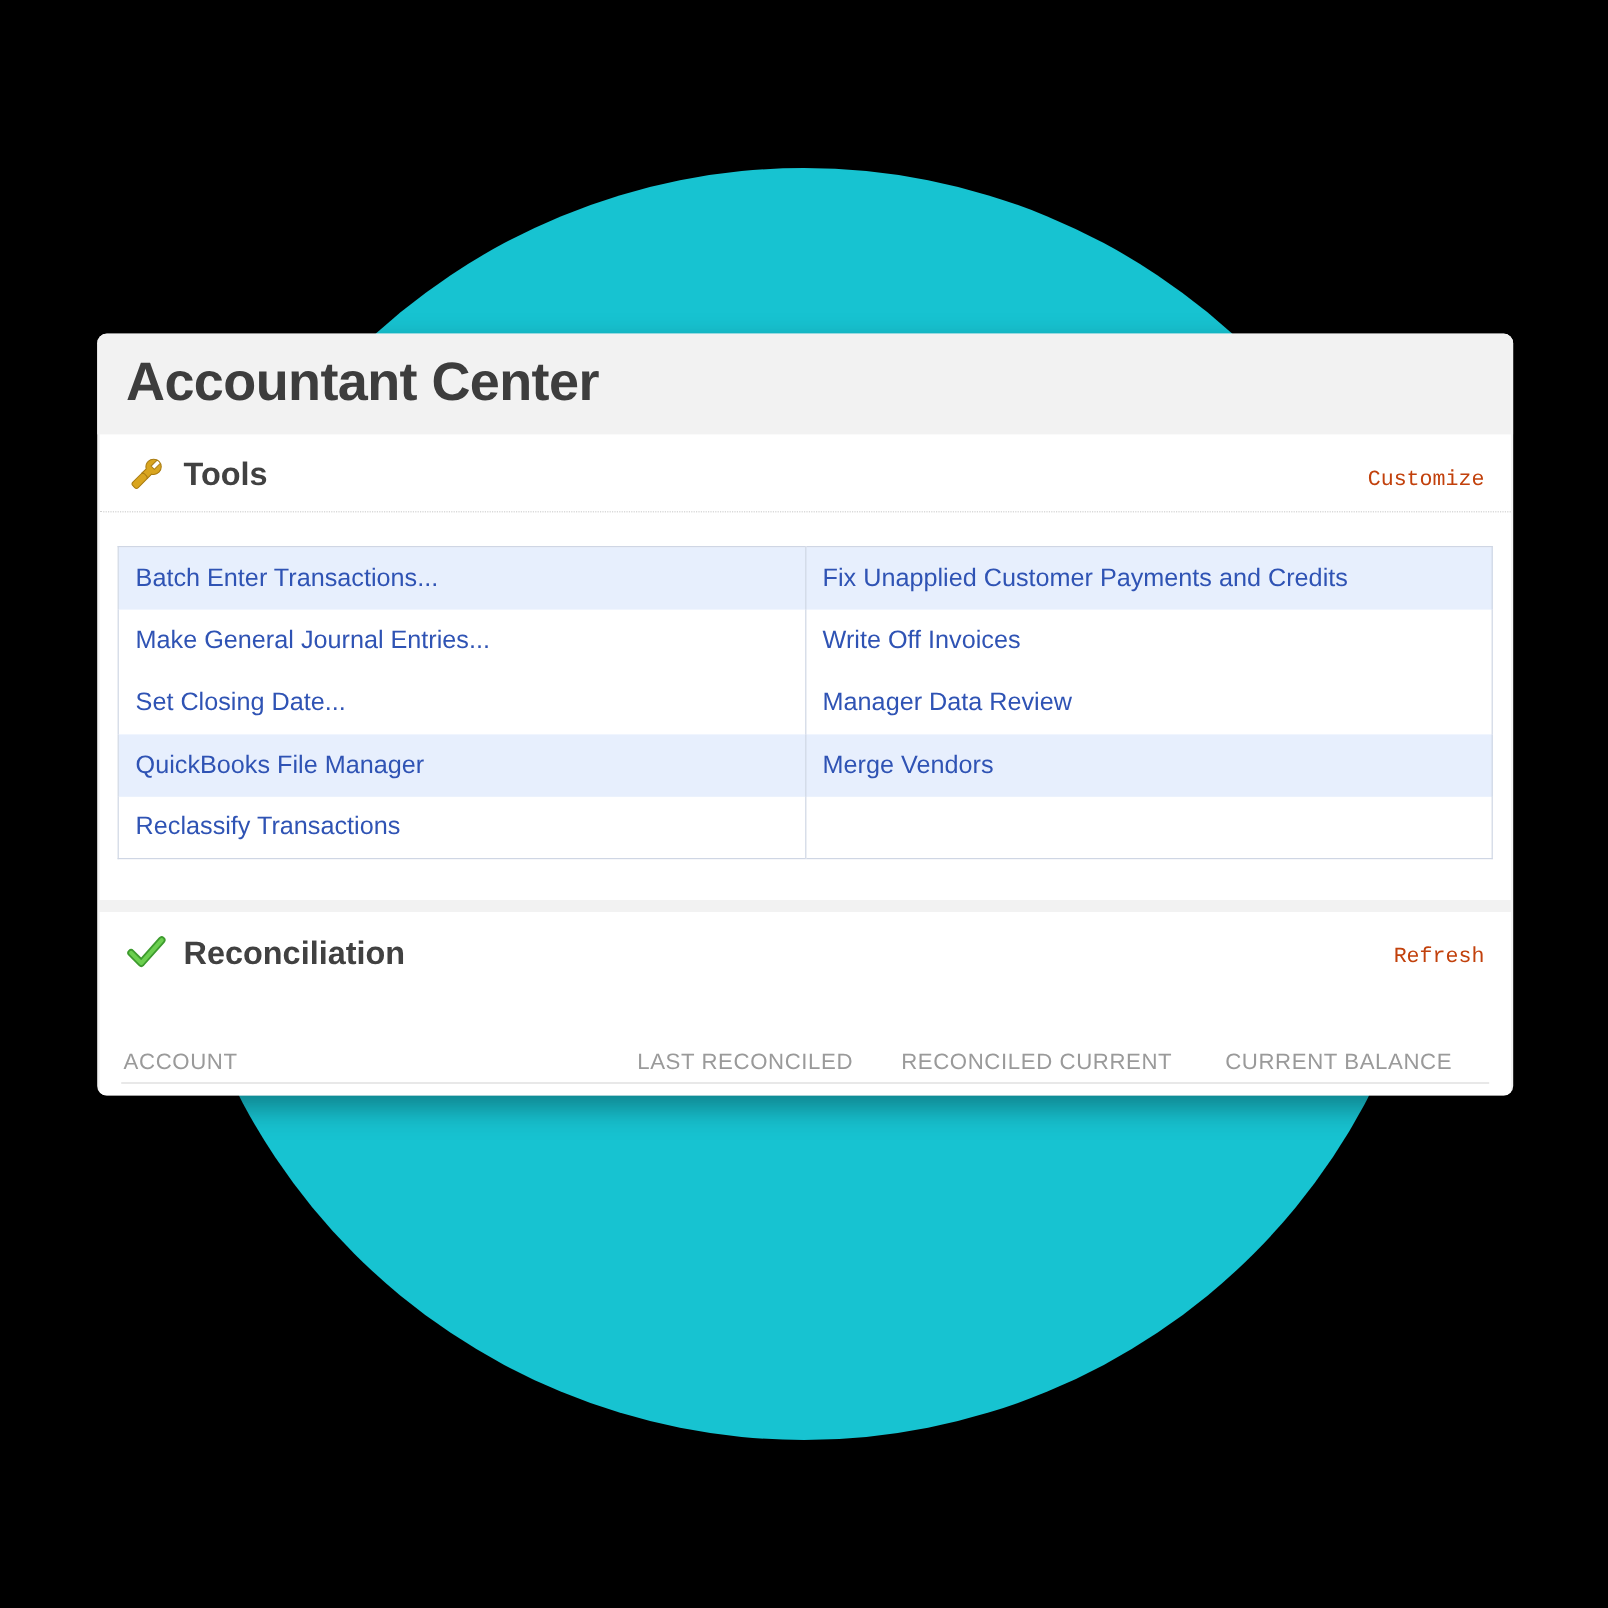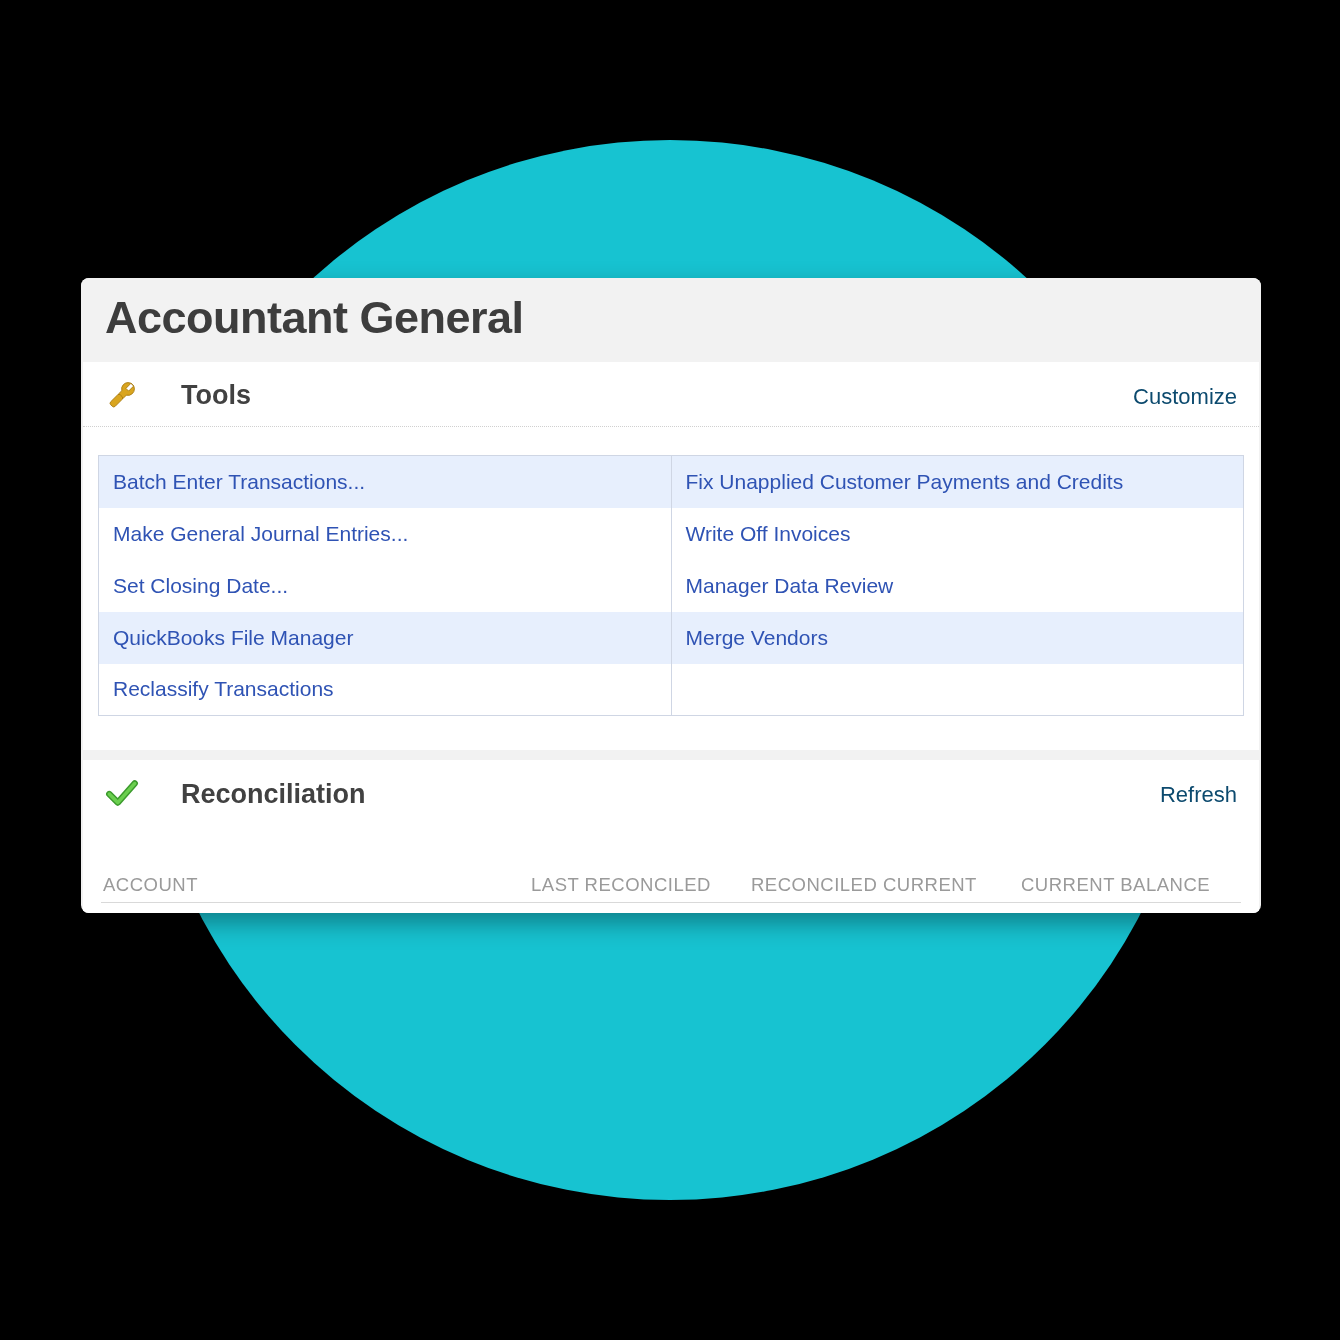--- a/index.html
+++ b/index.html
@@ -47,36 +47,36 @@
     background: #fff;
     margin: 0 2px 10px 2px;
   }
   .panel:last-child { margin-bottom: 0; }
 
   .panel-head {
     display: flex;
     align-items: center;
     padding: 16px 22px 14px 22px;
     border-bottom: 1px dotted #d0d0d0;
-    gap: 28px;
   }
   .panel-title {
     font-size: 27px;
     font-weight: 700;
     color: #414141;
     margin-left: 14px;
     flex: 0 0 auto;
   }
   .panel-head-spacer { flex: 1 1 auto; }
   .panel-link {
-    color: #0c4a6e;
-    font-size: 22px;
+    color: #c2410c;
+    font-size: 18px;
     cursor: pointer;
     align-self: flex-end;
     padding-bottom: 2px;
+    font-family: Liberation Mono, monospace;
   }
 
   .panel-body {
     padding: 28px 15px 34px 15px;
   }
   .panel-body.tight {
     padding: 24px 18px 10px 18px;
   }
 
   table.tools {
@@ -118,21 +118,21 @@
 
 </style>
 </head>
 <body>
 
 <div class="circle"></div>
 
 <div class="window">
 
   <div class="window-header">
-    <div class="window-title">Accountant General</div>
+    <div class="window-title">Accountant Center</div>
   </div>
 
   <div class="panel">
     <div class="panel-head">
       <span class="icon">
         <svg viewBox="0 0 32 32">
           <g transform="rotate(45 16 16)">
             <path d="M16 2 a6 6 0 0 1 6 6 a6 6 0 0 1 -3 5.2 l0 4.8 h-6 l0 -4.8 a6 6 0 0 1 -3 -5.2 a6 6 0 0 1 6 -6 z M14.2 2.3 v6.7 h3.6 v-6.7 a6 6 0 0 0 -3.6 0 z" fill="#d9a51f" stroke="#a97c12" stroke-width="0.8"></path>
             <rect x="13" y="17" width="6" height="13" rx="2" fill="#d9a51f" stroke="#a97c12" stroke-width="0.8"></rect>
           </g>

